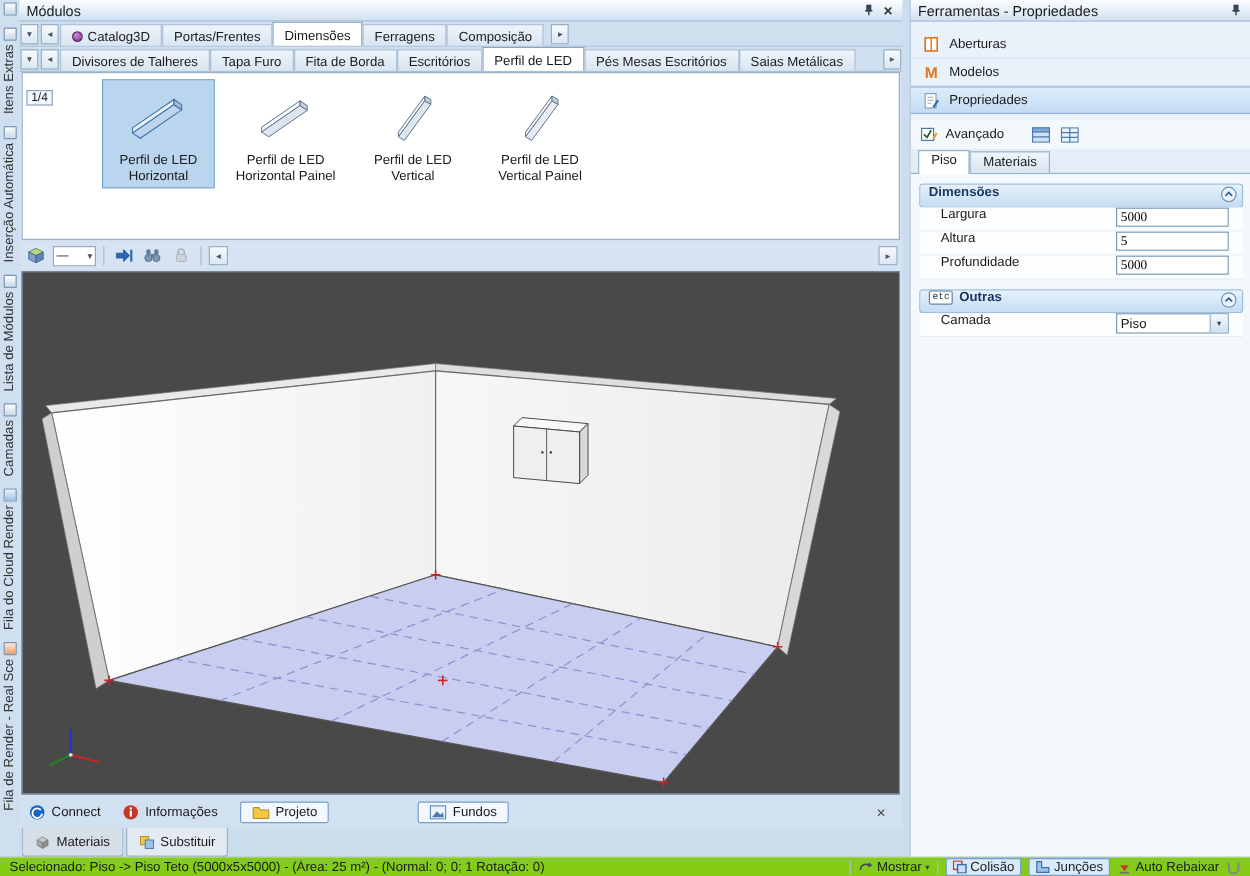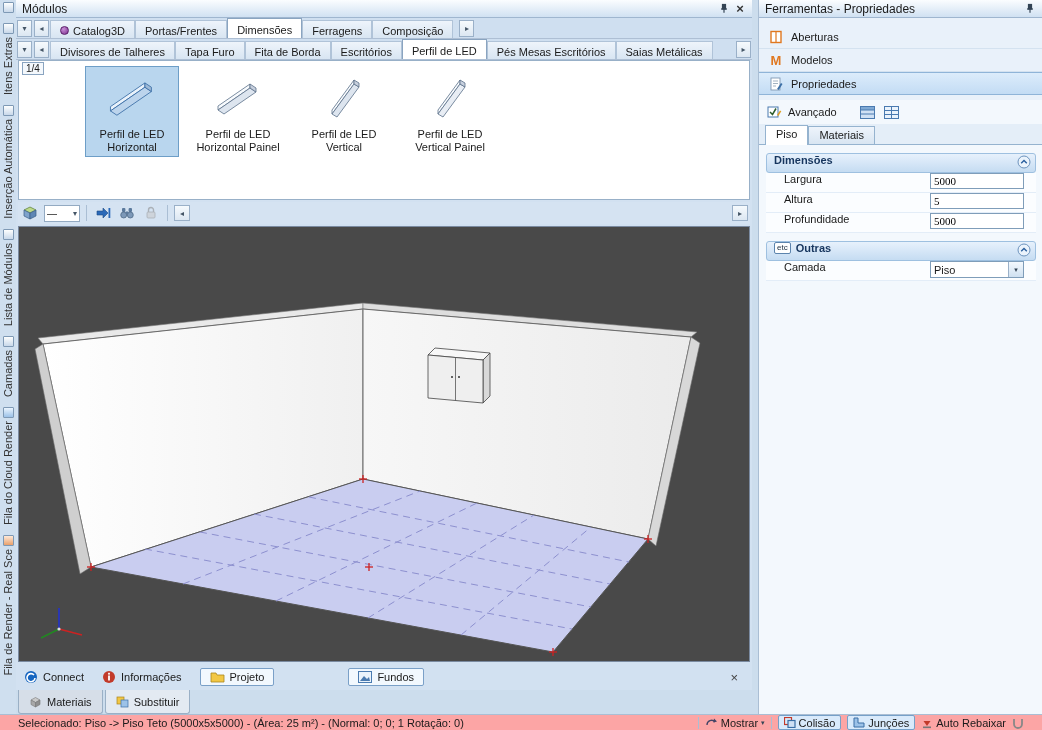--- a/index.html
+++ b/index.html
@@ -26,21 +26,21 @@
 
   .tabrow { height:21px; display:flex; align-items:flex-end; background:#cfdff0; border-bottom:1px solid #aebfd4; }
   .t-nav { width:15px; height:17px; border:1px solid #9ab0c8; background:linear-gradient(#f6fafd,#dce7f2);
            font-size:8px; color:#456; display:flex; align-items:center; justify-content:center; margin:0 1px 1px 1px; cursor:pointer; }
   .ctab { height:18px; padding:2px 9px 0 9px; display:flex; align-items:center; gap:4px;
           background:linear-gradient(#eef4fb,#d8e5f2); border:1px solid #b0c3d8; border-bottom:none; cursor:pointer; white-space:nowrap; }
   .ctab.active { background:#ffffff; height:20px; border-color:#8aa4c0; position:relative; z-index:2; }
   .dot-icon { width:9px; height:9px; border-radius:50%; background:radial-gradient(circle at 35% 30%, #c98fd8, #7b2f8e); border:1px solid #5a2069; }
 
   #items-area { position:absolute; left:2px; top:60px; width:732px; height:140px; background:#ffffff; border:1px solid #98b0c8; }
-  #page-badge { position:absolute; left:3px; top:1px; border:1px solid #8aa4c0; background:#f4f8fc; font-size:10px; padding:0 3px;text-align:center; }
+  #page-badge { position:absolute; left:3px; top:14px; border:1px solid #8aa4c0; background:#f4f8fc; font-size:10px; padding:0 3px;text-align:center; }
   #tiles { position:absolute; left:22px; top:6px; display:flex; gap:14px;padding-left:45px; }
   .tile { width:92px; text-align:center; padding:3px 2px; cursor:pointer; }
   .tile.selected { background:#b9d6ee; outline:1px solid #6d9ec7; }
   .tile .ticon { display:flex; justify-content:center; height:56px; align-items:center; }
   .tile .tlabel { font-size:11px; line-height:1.15; margin-top:2px; }
 
   #modules-toolbar { position:absolute; left:2px; top:202px; width:732px; height:22px; background:#d5e3f2;
                      display:flex; align-items:center; gap:4px; padding:0 2px; }
   .tool-sep { width:1px; height:16px; background:#aabed4; margin:0 2px; }
   .tool-icon { width:20px; height:18px; display:flex; align-items:center; justify-content:center; cursor:pointer; }
@@ -58,22 +58,22 @@
   .vp-tab.boxed { border:1px solid #7aa0c8; background:#f2f8fe; padding:2px 9px; border-radius:2px; }
   #vp-close { margin-left:auto; font-size:13px; color:#444; cursor:pointer; padding:0 6px; }
 
   
   #panel-bottom-tabs { position:absolute; left:16px; top:690px; height:24px; display:flex; gap:2px; padding-left:2px; }
   .pb-tab { display:flex; align-items:center; gap:5px; padding:2px 10px; border:1px solid #9ab0c6; border-top:none;
             border-radius:0 0 3px 3px; background:#e3eaf2; cursor:pointer; }
   .pb-tab.first { background:#d6dee8; }
 
   
-  #statusbar { position:absolute; left:0; top:714px; width:1042px; height:16px; background:#fca5a5; border-top:1px solid #aabed4;
-               display:flex; align-items:center; padding:0 18px; gap:6px; }
+  #statusbar { position:absolute; left:0; top:714px; width:1042px; height:16px; background:#84cc16; border-top:1px solid #aabed4;
+               display:flex; align-items:center; padding:0 8px; gap:6px; }
   #status-left { flex:1; white-space:nowrap; overflow:hidden; }
   .sb-group { display:flex; align-items:center; gap:3px; white-space:nowrap; cursor:pointer; }
   .sb-toggle { border:1px solid #76a0c8; background:#d9eafb; border-radius:2px; padding:0 5px; height:15px; }
   .sb-sep { width:1px; height:12px; background:#aabed4; }
   .sb-caret { font-size:7px; color:#345; }
 
   
   #right-panel { position:absolute; left:758px; top:0; width:284px; height:714px; background:#e9f1fa; border-left:1px solid #aabed4; }
   .nav-item { height:23px; display:flex; align-items:center; gap:8px; padding:0 10px; border-bottom:1px solid #d4e2f0; cursor:pointer; }
   .nav-item.selected { background:linear-gradient(#dcecfb,#c3dcf4); border-top:1px solid #8fb4d8; border-bottom:1px solid #8fb4d8; }
@@ -93,21 +93,21 @@
   .collapse-btn { width:15px; height:15px; cursor:pointer; display:flex; align-items:center; justify-content:center; }
 
   .prop-row { height:20px; display:flex; align-items:flex-start; padding:0 12px 0 18px; border-bottom:1px solid #e3edf8; background:#fbfdff; margin:0 7px; }
   .prop-row .pr-label { flex:1; }
   .prop-input { width:94px; height:16px; border:1px solid #7f9db9; background:#fff; font-family:Liberation Serif, serif;
                 font-size:11px; padding:0 3px; }
   .combo { width:94px; height:17px; border:1px solid #7f9db9; background:#fff; display:flex; align-items:center; cursor:pointer; }
   .combo .combo-text { flex:1; padding-left:3px; }
   .combo .combo-btn { width:15px; height:15px; background:linear-gradient(#f4f9fe,#cfe0f0); border-left:1px solid #9ab0c8;
                       display:flex; align-items:center; justify-content:center; font-size:7px; color:#345; }
-  .etc-badge { border:1px solid #5c84ad; background:#fff; color:#234; font-size:8px; font-weight:normal; border-radius:2px; padding:0 2px; line-height:10px; }
+  .etc-badge { border:1px solid #5c84ad; background:#fff; color:#234; font-size:8px; font-weight:normal; border-radius:2px; padding:0 2px; line-height:10px;font-family:Liberation Mono, monospace; }
 
   svg { display:block; }
 </style>
 </head>
 <body>
 
 <div id="left-strip">
   <span class="mini-icon"></span>
   <div class="vtab">
     <span class="mini-icon"></span>

